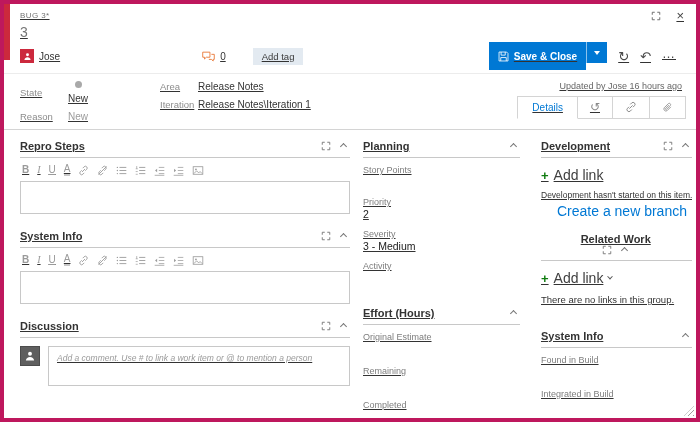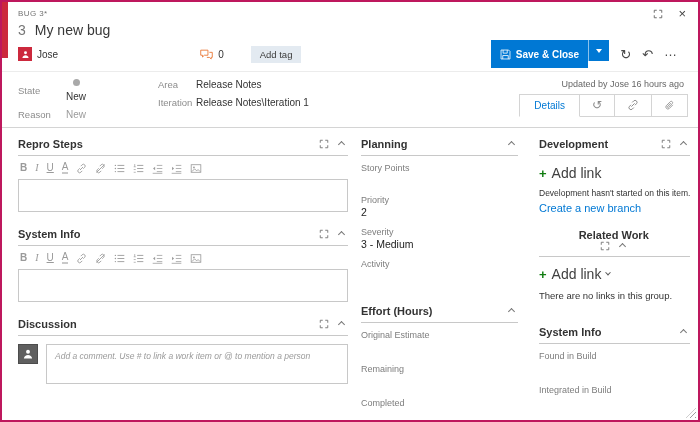--- a/index.html
+++ b/index.html
@@ -1,19 +1,19 @@
 <!DOCTYPE html>
 <html><head>
 <meta charset="utf-8">
 <style>
   * { box-sizing: border-box; margin: 0; padding: 0; }
   html, body { width: 700px; height: 422px; background: #fff; }
   body { font-family: "Liberation Sans", "DejaVu Sans", sans-serif; color: #333; }
 
-  .window { position: relative; width: 700px; height: 422px; border: 2px solid #be185d; background: #fff; overflow: hidden; }
+  .window { position: relative; width: 700px; height: 422px; border: 4px solid #be185d; background: #fff; overflow: hidden; text-decoration: underline; }
   .typebar { position: absolute; left: 0; top: 0; width: 6px; height: 56px; background: #cc293d; }
 
   
   .header { padding: 5px 10px 0 16px; }
   .hrow1 { display: flex; align-items: flex-start; }
   .typelabel { font-size: 8px; color: #737373; letter-spacing: .4px; padding-top: 2px; }
   .winicons { margin-left: auto; display: flex; align-items: center; gap: 15px; padding-right: 2px; }
   .iconbtn { cursor: pointer; color: #555; line-height: 1; display: inline-flex; align-items: center; }
   .iconbtn.close { font-size: 13px; color: #444; }
   .hrow2 { margin-top: 2px; display: flex; align-items: baseline; }
@@ -82,21 +82,21 @@
   .fld .val { font-size: 10.5px; color: #222; display: block; margin-top: 1px; min-height: 12px; cursor: pointer; }
 
   .gap18 { margin-top: 18px; }
   .gap22 { margin-top: 22px; }
   .gap10 { margin-top: 10px; flex-direction: column; }
 
   .addlink { display: flex; align-items: center; gap: 5px; margin-top: 9px; cursor: pointer; }
   .plus { color: #107c10; font-size: 13px; font-weight: 700; line-height: 1; }
   .addlinklbl { font-size: 14px; color: #404040; }
   .devstatus { font-size: 8.5px; color: #333; margin-top: 7px; white-space: nowrap; overflow: hidden; }
-  .bluelink { font-size: 11px; color: #0078d4; margin-top: 3px; cursor: pointer; display: inline-block; }
+  .bluelink { font-size: 14px; color: #0078d4; margin-top: 3px; cursor: pointer; display: inline-block; margin-left: 16px; }
   .emptytext { font-size: 9.5px; color: #333; margin-top: 8px; }
 
   .resize { position: absolute; right: 2px; bottom: 2px; width: 10px; height: 10px; background: repeating-linear-gradient(135deg, #9e9e9e 0 1px, transparent 1px 3.2px); clip-path: polygon(100% 0, 100% 100%, 0 100%); cursor: nwse-resize; }
 
   svg { display: block; }
 </style>
 </head>
 <body>
 
 <div class="window">
@@ -112,21 +112,20 @@
               <path d="M10 2h4v4"></path>
               <path d="M14 10v4h-4"></path>
               <path d="M6 14H2v-4"></path>
             </svg>
         </span>
         <span class="iconbtn close">×</span>
       </span>
     </div>
     <div class="hrow2">
       <span class="wid">3</span>
-      <span class="wtitle">My new bug</span>
     </div>
     <div class="hrow3">
       <span class="avatar">
         <svg width="9" height="9" viewBox="0 0 16 16" fill="#fff">
             <circle cx="8" cy="5" r="2.6"></circle>
             <path d="M2.5 14c.4-3 2.6-4.6 5.5-4.6s5.1 1.6 5.5 4.6z"></path>
           </svg>
       </span>
       <span class="assignee">Jose</span>
       <span class="comments">

